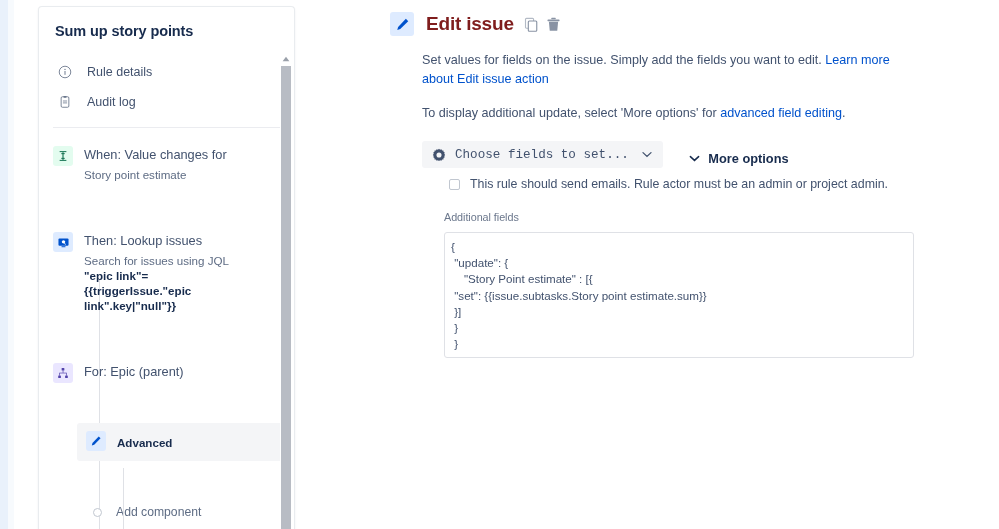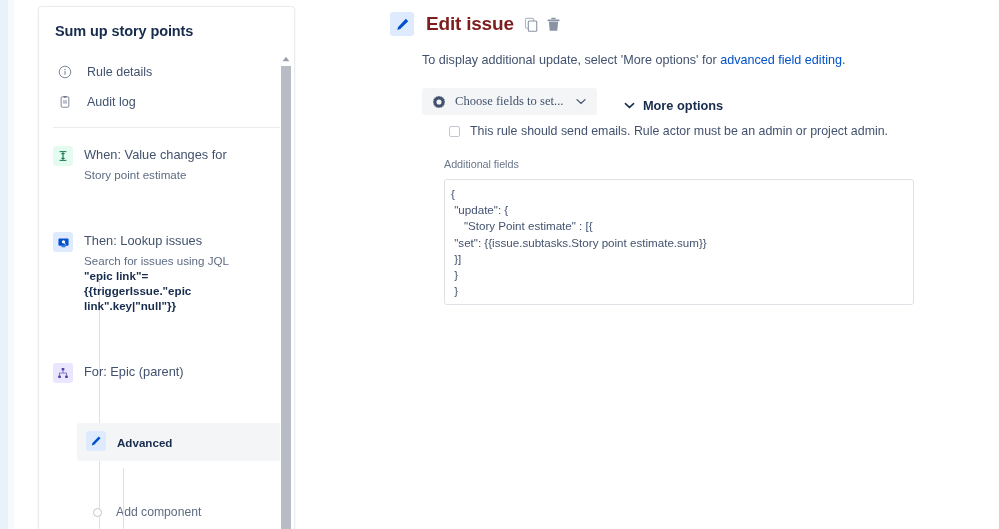--- a/index.html
+++ b/index.html
@@ -224,21 +224,21 @@
   .choose-btn {
     margin: 18px 0 0 32px;
     display: inline-flex;
     align-items: center;
     height: 27px;
     padding: 0 11px 0 10px;
     background: #f4f5f7;
     border-radius: 3px;
     cursor: pointer;
     border: none;
-    font-family: Liberation Serif, serif;
+    font-family: Liberation Mono, monospace;
   }
   .choose-btn .gear { margin-right: 9px; display:flex; flex:none; }
   .choose-btn .txt { font-size: 12.6px; color: #42526e; }
   .choose-btn .chev { margin-left: 13px; display:flex; flex:none; }
 
   .more-options {
     margin: 21px 0 0 22px;
     display: inline-flex;
     align-items: center;
     cursor: pointer;
@@ -430,20 +430,21 @@
       </span>
       <span class="head-icon">
         <svg width="15" height="15" viewBox="0 0 16 16">
           <rect x="1.6" y="2.6" width="12.8" height="1.9" rx="0.5" fill="#8993a4"></rect>
           <rect x="5.6" y="0.8" width="4.8" height="1.6" rx="0.5" fill="#8993a4"></rect>
           <path d="M3.1 5.1 L12.9 5.1 L12.0 14.6 L4.0 14.6 Z" fill="#8993a4"></path>
         </svg>
       </span>
     </div>
 
+    <div class="para"><span>Set values for fields on the issue. Simply add the fields you want to edit. </span><a>Learn more about Edit issue action</a></div>
 
     <div class="para"><span>To display additional update, select 'More options' for </span><a>advanced field editing</a><span>.</span></div>
 
     <button class="choose-btn">
       <span class="gear">
         <svg width="14" height="14" viewBox="0 0 16 16">
           <path d="M8 0.9 l1.25 1.0 1.5 -0.55 0.75 1.4 1.6 0.05 0.05 1.6 1.4 0.75 -0.55 1.5 1.0 1.25 -1.0 1.25 0.55 1.5 -1.4 0.75 -0.05 1.6 -1.6 0.05 -0.75 1.4 -1.5 -0.55 -1.25 1.0 -1.25 -1.0 -1.5 0.55 -0.75 -1.4 -1.6 -0.05 -0.05 -1.6 -1.4 -0.75 0.55 -1.5 -1.0 -1.25 1.0 -1.25 -0.55 -1.5 1.4 -0.75 0.05 -1.6 1.6 -0.05 0.75 -1.4 1.5 0.55 Z" fill="#42526e"></path>
           <circle cx="8" cy="8" r="2.9" fill="#f4f5f7"></circle>
         </svg>
       </span>

